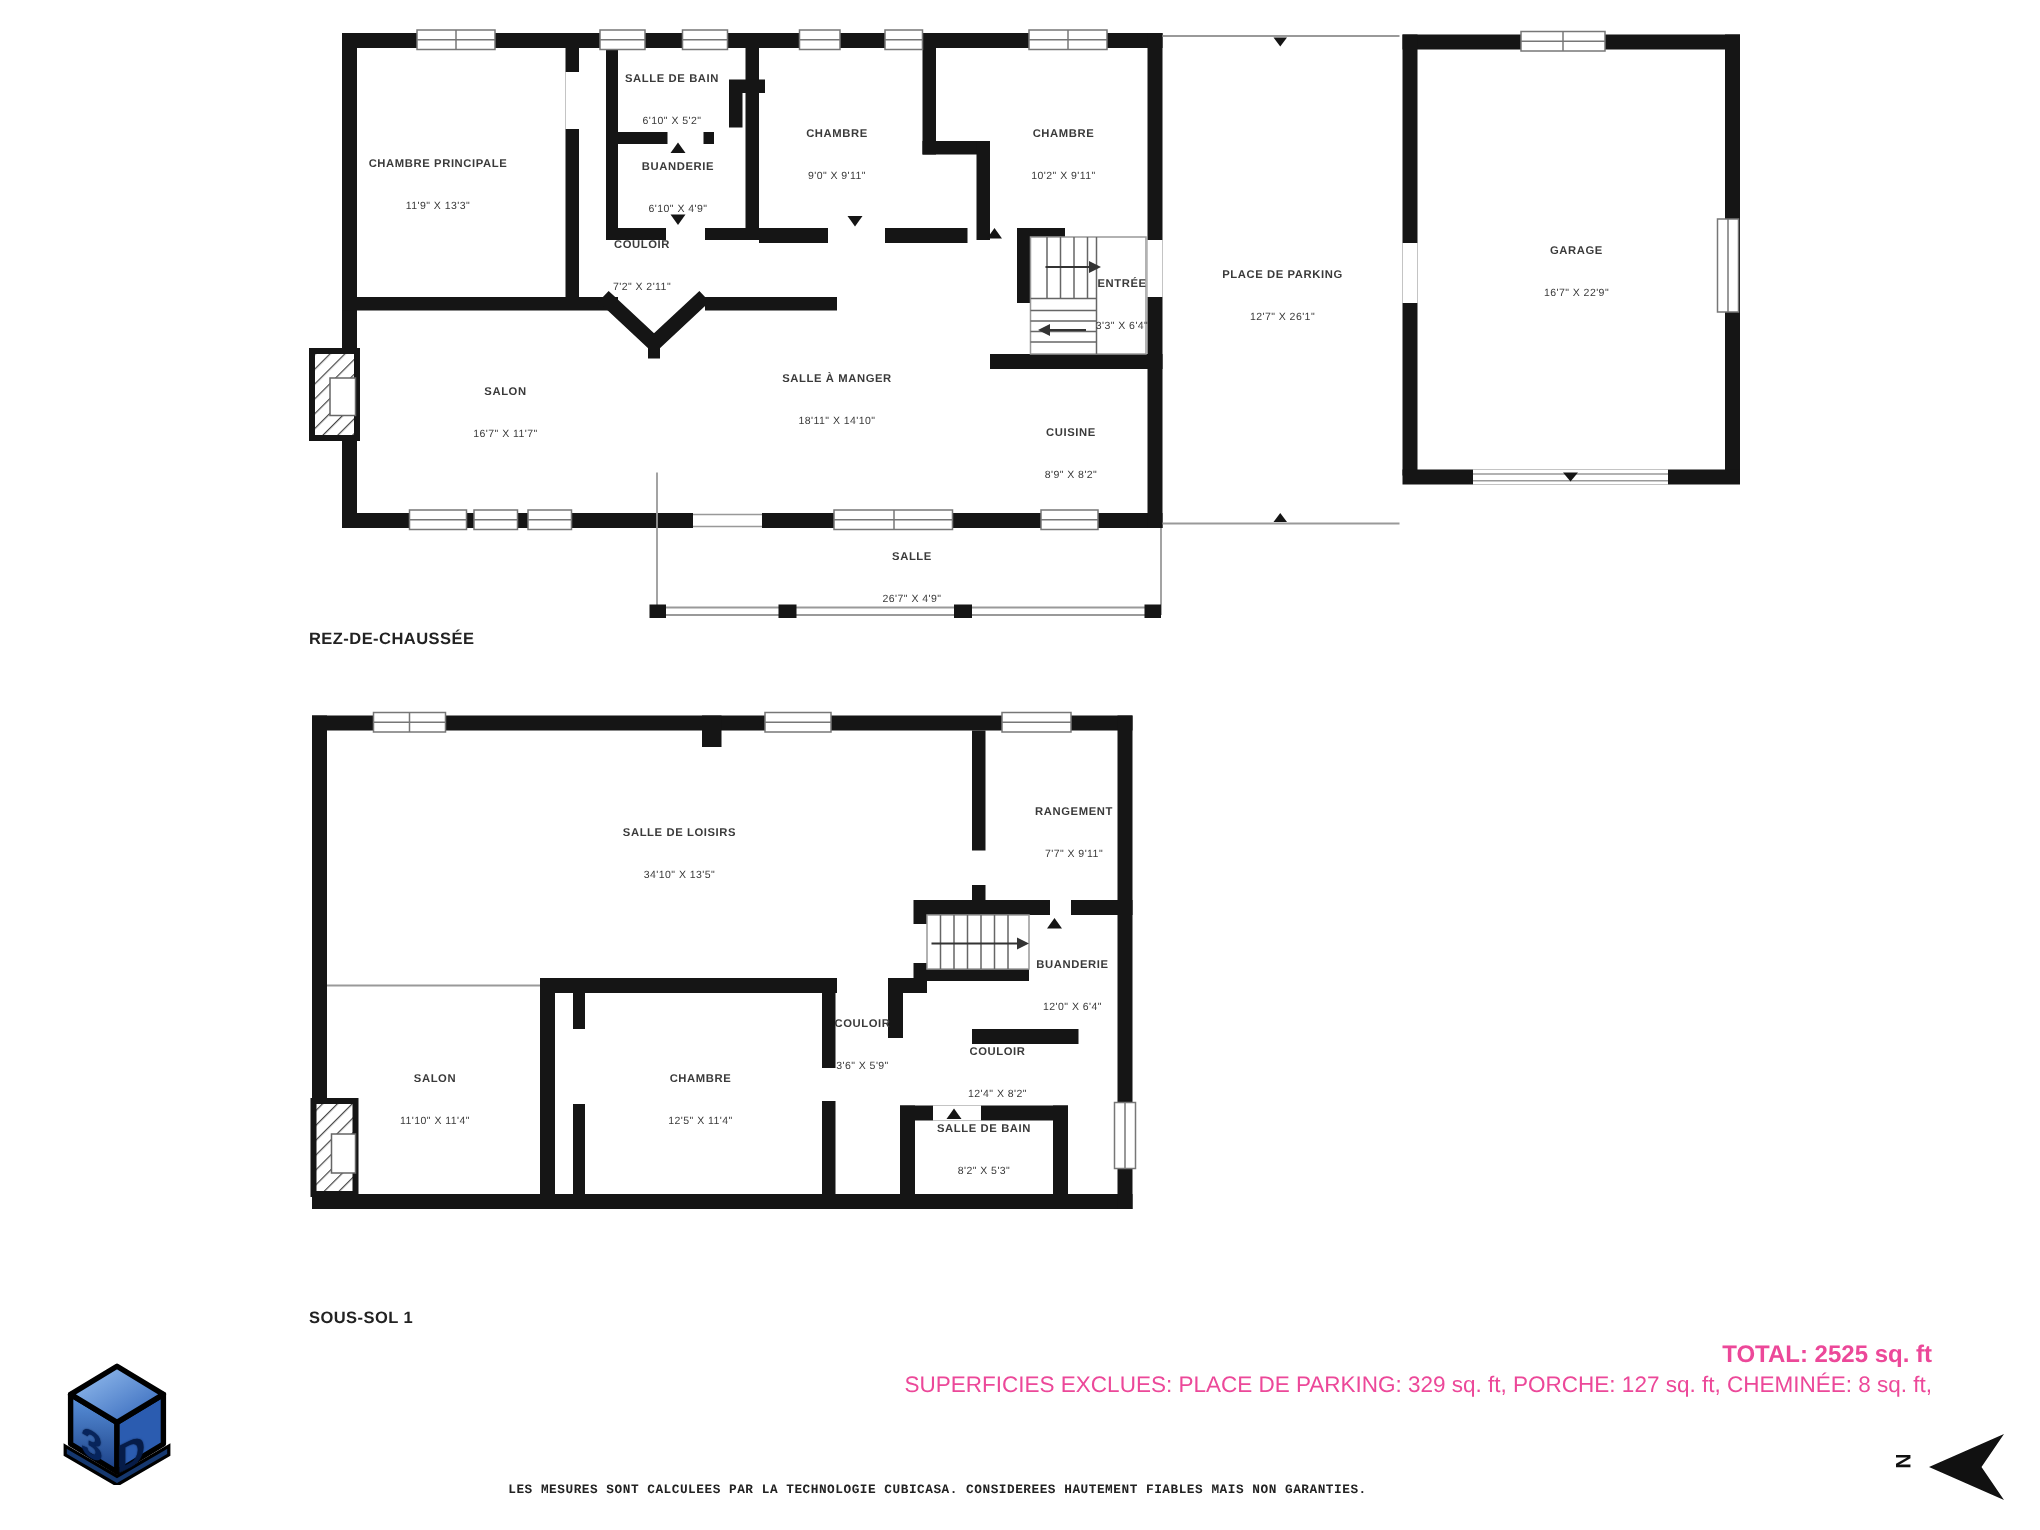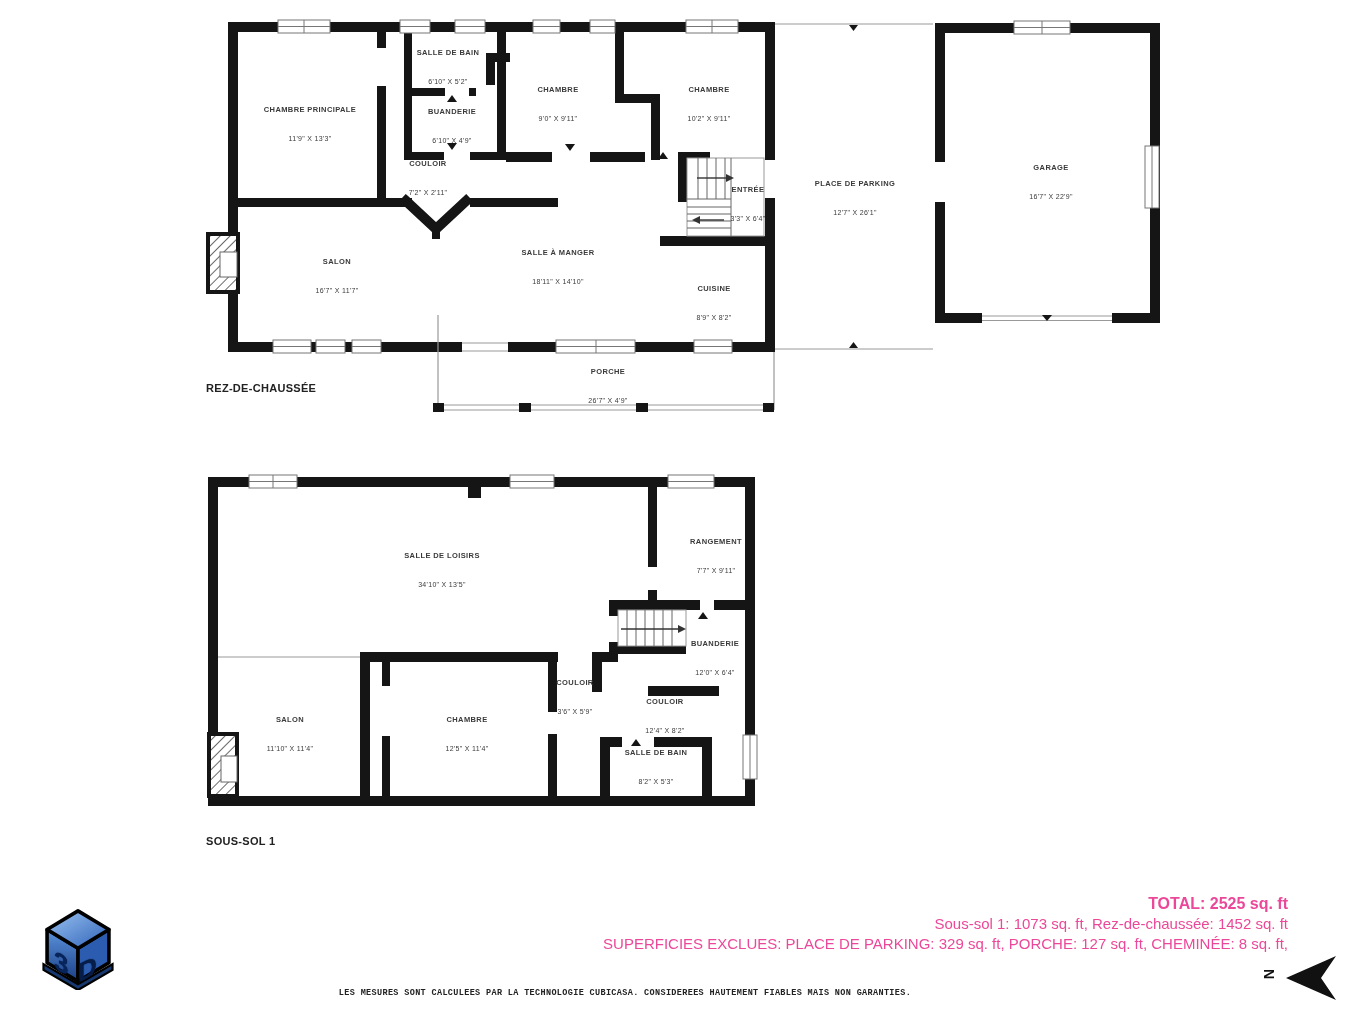--- a/index.html
+++ b/index.html
@@ -3,21 +3,21 @@
 <meta charset="utf-8">
 <style>
   html,body{margin:0;padding:0;background:#fff;}
   body{width:1360px;height:1020px;position:relative;overflow:hidden;
        font-family:"Liberation Sans","DejaVu Sans",sans-serif;}
   #plan-svg{position:absolute;left:0;top:0;}
   .rl{position:absolute;transform:translate(-50%,-50%);display:flex;flex-direction:column;
       align-items:center;gap:21px;white-space:nowrap;color:#3a3a3a;text-align:center;z-index:5;}
   .rn{font-size:7.5px;letter-spacing:.4px;font-weight:600;}
   .rd{font-size:7px;letter-spacing:.3px;}
-  .floor-label{position:absolute;font-size:11px;font-weight:700;letter-spacing:.3px;color:#222;z-index:5;}
+  .floor-label{position:absolute;font-size:11px;font-weight:700;letter-spacing:.3px;color:#222;z-index:5;margin-top:38px;}
   #summary{position:absolute;left:0;top:894px;width:1288px;text-align:right;color:#ec4899;z-index:5;}
   #summary .l1{font-size:16px;font-weight:700;line-height:20px;}
   #summary .ln{font-size:15px;line-height:19.5px;}
   #disclaimer{position:absolute;left:0;top:988px;width:1250px;text-align:center;
       font-size:8.5px;font-weight:600;letter-spacing:.35px;color:#222;z-index:5;font-family:Liberation Mono, monospace;}
   #logo{position:absolute;left:42px;top:908px;width:72px;height:82px;z-index:5;}
   #logo .gl{position:absolute;font-weight:800;color:#07245c;text-shadow:0 0 1px #041638;}
   #logo .gl3{left:12px;top:40px;font-size:26px;transform:skewY(28deg);}
   #logo .gld{left:36px;top:46px;font-size:26px;transform:skewY(-26deg);color:#061c49;}
   #compass{position:absolute;left:1256px;top:948px;width:90px;height:60px;z-index:5;}
@@ -236,21 +236,21 @@
   <rect x="221" y="756" width="16" height="26" fill="#fff" stroke="#666" stroke-width="1"></rect>
 
   <polygon points="452,95 457,102 447,102" fill="#151515"></polygon>
   <polygon points="452,150 457,143 447,143" fill="#151515"></polygon>
   <polygon points="570,151 575,144 565,144" fill="#151515"></polygon>
   <polygon points="663,152 668,159 658,159" fill="#151515"></polygon>
   <polygon points="703,612 708,619 698,619" fill="#151515"></polygon>
   <polygon points="636,739 641,746 631,746" fill="#151515"></polygon>
 </svg>
 
-<div class="rl" style="left:310px;top:123px">
+<div class="rl" style="left:292px;top:123px">
   <span class="rn">CHAMBRE PRINCIPALE</span>
   <span class="rd">11'9" X 13'3"</span>
 </div>
 <div class="rl" style="left:448px;top:66px">
   <span class="rn">SALLE DE BAIN</span>
   <span class="rd">6'10" X 5'2"</span>
 </div>
 <div class="rl" style="left:452px;top:125px">
   <span class="rn">BUANDERIE</span>
   <span class="rd">6'10" X 4'9"</span>
@@ -285,26 +285,26 @@
 </div>
 <div class="rl" style="left:855px;top:197px">
   <span class="rn">PLACE DE PARKING</span>
   <span class="rd">12'7" X 26'1"</span>
 </div>
 <div class="rl" style="left:1051px;top:181px">
   <span class="rn">GARAGE</span>
   <span class="rd">16'7" X 22'9"</span>
 </div>
 <div class="rl" style="left:608px;top:385px">
-  <span class="rn">PORCHE</span>
+  <span class="rn">SALLE</span>
   <span class="rd">26'7" X 4'9"</span>
 </div>
 <div class="floor-label" style="left:206px;top:382px">REZ-DE-CHAUSSÉE</div>
 
-<div class="rl" style="left:442px;top:569px">
+<div class="rl" style="left:453px;top:569px">
   <span class="rn">SALLE DE LOISIRS</span>
   <span class="rd">34'10" X 13'5"</span>
 </div>
 <div class="rl" style="left:716px;top:555px">
   <span class="rn">RANGEMENT</span>
   <span class="rd">7'7" X 9'11"</span>
 </div>
 <div class="rl" style="left:715px;top:657px">
   <span class="rn">BUANDERIE</span>
   <span class="rd">12'0" X 6'4"</span>
@@ -326,21 +326,20 @@
   <span class="rd">12'5" X 11'4"</span>
 </div>
 <div class="rl" style="left:656px;top:766px">
   <span class="rn">SALLE DE BAIN</span>
   <span class="rd">8'2" X 5'3"</span>
 </div>
 <div class="floor-label" style="left:206px;top:835px">SOUS-SOL 1</div>
 
 <div id="summary">
   <div class="l1">TOTAL: 2525 sq. ft</div>
-  <div class="ln">Sous-sol 1: 1073 sq. ft, Rez-de-chaussée: 1452 sq. ft</div>
   <div class="ln">SUPERFICIES EXCLUES: PLACE DE PARKING: 329 sq. ft, PORCHE: 127 sq. ft, CHEMINÉE: 8 sq. ft,</div>
 </div>
 <div id="disclaimer">LES MESURES SONT CALCULEES PAR LA TECHNOLOGIE CUBICASA. CONSIDEREES HAUTEMENT FIABLES MAIS NON GARANTIES.</div>
 
 <div id="logo">
   <svg width="72" height="82" viewBox="0 0 100 114">
     <polygon points="2,78 50,106 98,78 98,86 50,114 2,86" fill="#16386f" stroke="#000" stroke-width="3"></polygon>
     <polygon points="7,30 50,56 50,102 7,76" fill="url(#faceg)" stroke="#000" stroke-width="5" stroke-linejoin="round"></polygon>
     <polygon points="93,30 50,56 50,102 93,76" fill="#2b5cb0" stroke="#000" stroke-width="5" stroke-linejoin="round"></polygon>
     <polygon points="50,4 93,30 50,56 7,30" fill="url(#roofg)" stroke="#000" stroke-width="5" stroke-linejoin="round"></polygon>

